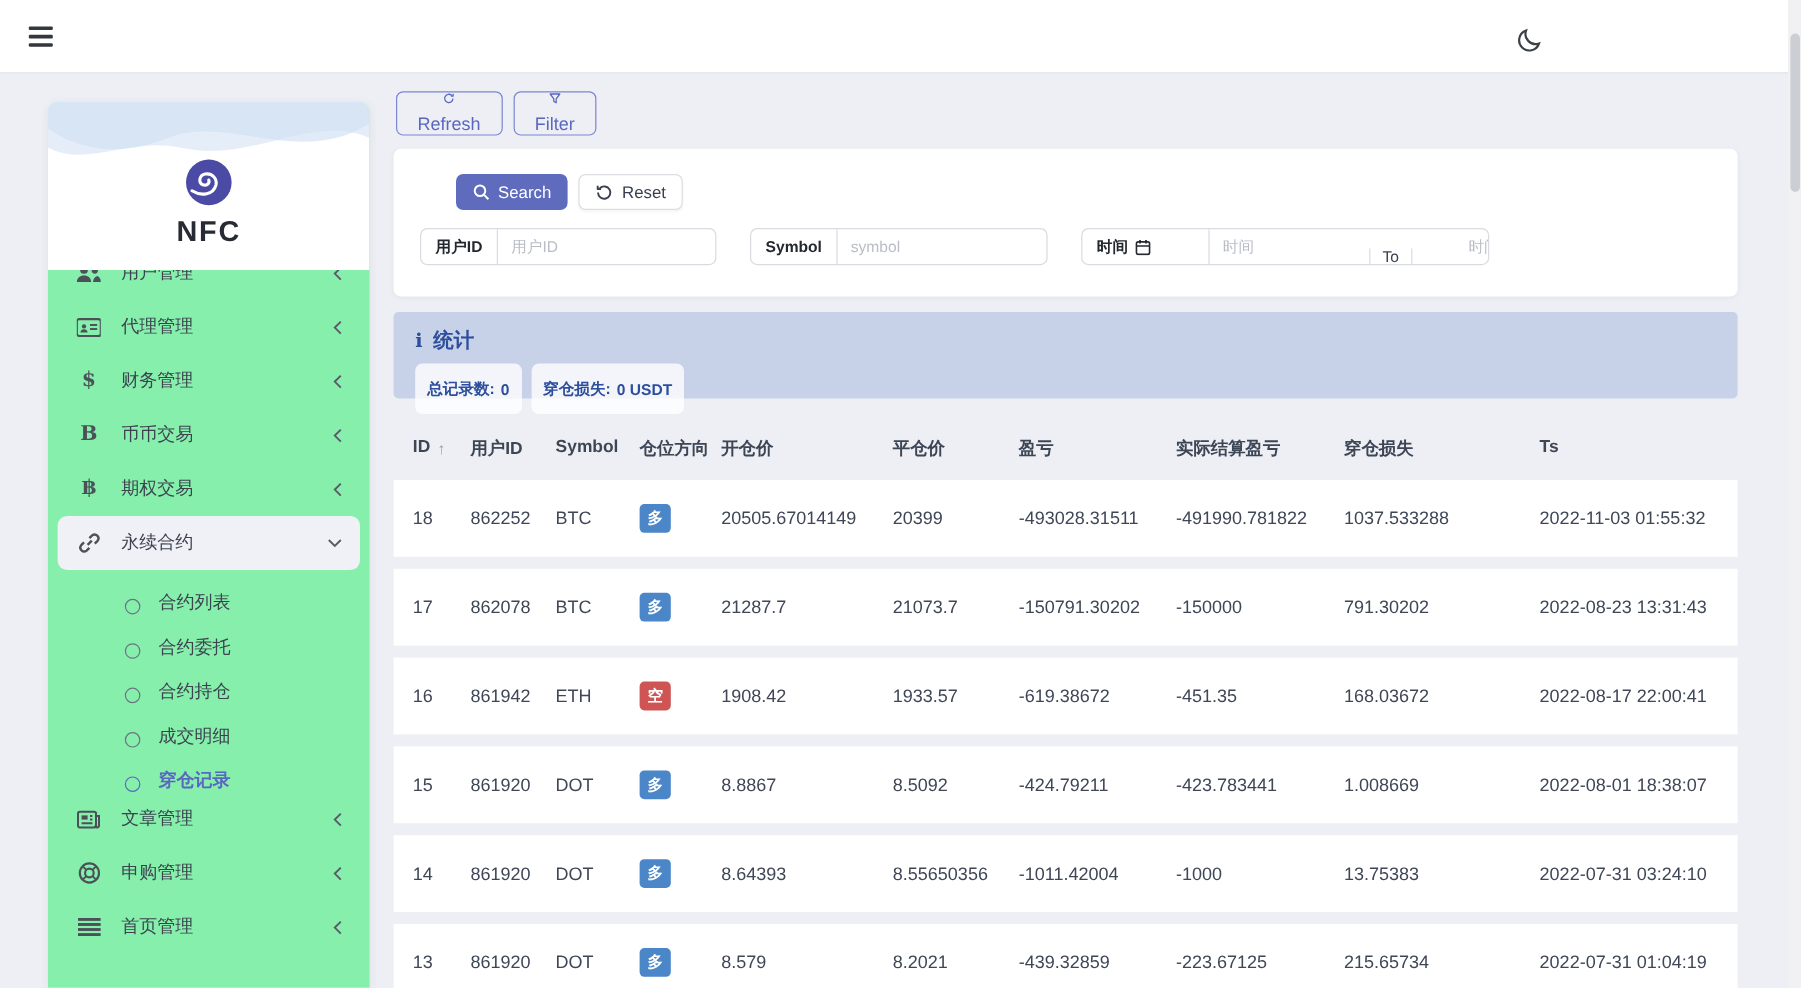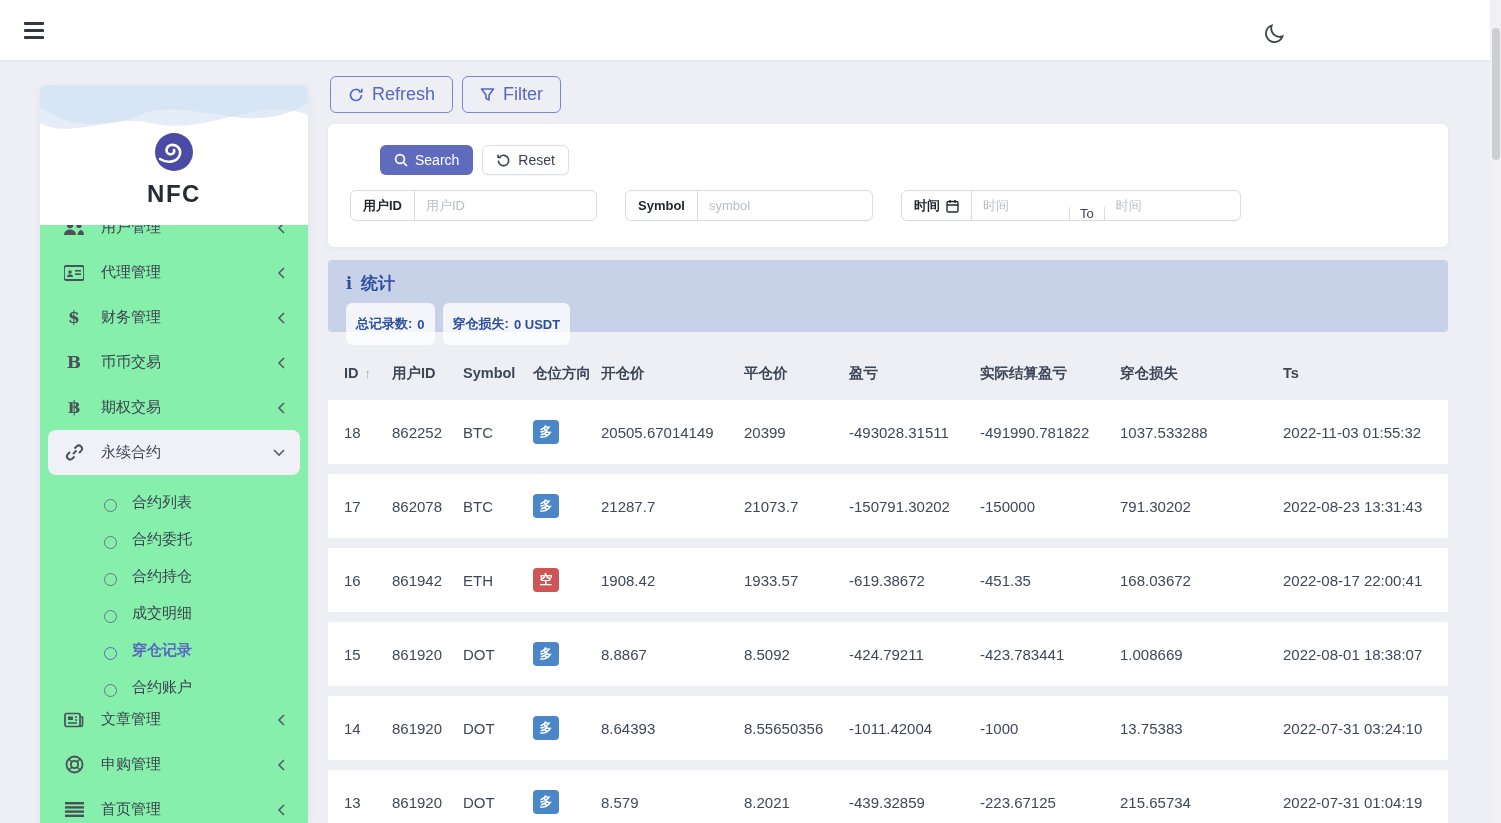--- a/index.html
+++ b/index.html
@@ -40,22 +40,22 @@
   .sub-circle { width:13px; height:13px; border:1.5px solid #6c7384; border-radius:50%; flex:none; }
   .submenu-item.active { color:#5a67c1; font-weight:bold; }
   .submenu-item.active .sub-circle { border-color:#5a67c1; }
   .icon-text { font-family:"DejaVu Serif","Liberation Serif",serif; font-weight:bold; font-size:17px; line-height:1; }
 
   
   .main { position:absolute; left:328px; top:60px; width:1120px; height:763px; }
 
   .toolbar { position:absolute; left:2px; top:16px; display:flex; gap:9px; }
   .btn-outline { display:flex; align-items:center; gap:8px; height:37px; padding:0 17px;
-    border:1px solid #7b86d2; border-radius:6px; color:#5a67c1; font-size:18px;
-    background:transparent; cursor:pointer; }
+    border:1px solid #7b86d2; border-radius:6px; color:#5a67c1; font-size:15px;
+    background:transparent; cursor:pointer;flex-direction:column; }
 
   .search-card { position:absolute; left:0; top:64px; width:1120px; height:123px;
     background:#fff; border-radius:6px; box-shadow:0 1px 4px rgba(40,50,80,.05); }
   .sc-buttons { position:absolute; left:22px; top:21px; display:flex; gap:9px;margin-left:30px; }
   .btn-primary { display:flex; align-items:center; gap:7px; height:30px; padding:0 14px;
     background:#5f6cbe; color:#fff; border:none; border-radius:6px; font-size:14px; cursor:pointer; }
   .btn-plain { display:flex; align-items:center; gap:7px; height:30px; padding:0 13px;
     background:#fff; color:#3a4050; border:1px solid #dcdee3; border-radius:6px; font-size:14px; cursor:pointer;
     box-shadow:0 1px 2px rgba(40,50,80,.05); }
   .sc-fields { position:absolute; left:22px; top:66px; display:flex; gap:28px; }
@@ -63,21 +63,21 @@
     border-radius:6px; background:#fff; overflow:hidden; }
   .fg-label { display:flex; align-items:center; gap:6px; padding:0 12px; font-size:13px;
     font-weight:bold; color:#23282e; border-right:1px solid #d9dbe0; white-space:nowrap; }
   .fg-input { border:none; outline:none; padding:0 11px; font-size:13px; color:#3a4250;
     font-family:inherit; background:transparent; }
   .fg-input::placeholder { color:#b9bdc6; }
   .fg-sep { display:flex; align-items:center; padding:0 10px; font-size:13px; color:#3a4250;
     border-left:1px solid #d9dbe0; border-right:1px solid #d9dbe0;margin-top:16px; }
   .w-uid { width:247px; } .w-uid .fg-input { flex:1; }
   .w-sym { width:248px; } .w-sym .fg-input { flex:1; }
-  .w-time { width:340px; } .fg-input.t1 { width:98px; } .fg-input.t2 { flex:1; }
+  .w-time { width:340px;gap:36px; } .fg-input.t1 { width:98px; } .fg-input.t2 { flex:1; }
 
   .stats-panel { position:absolute; left:0; top:200px; width:1120px; height:72px;
     background:#c7d1e7; border-radius:4px; padding:12px 18px; }
   .stats-title { display:flex; align-items:center; gap:9px; color:#2c4e9c;
     font-size:17px; font-weight:bold; }
   .info-i { font-family:"DejaVu Serif","Liberation Serif",serif; font-weight:900; font-size:16px; }
   .stats-badges { display:flex; gap:8px; margin-top:8px; }
   .stat-badge { background:rgba(255,255,255,.78); border-radius:6px; padding:12px 10px;
     font-size:13px; font-weight:bold; color:#2c4e9c; display:flex; gap:5px; align-items:center; }
 
@@ -213,24 +213,20 @@
         <span>合约持仓</span>
       </div>
       <div class="submenu-item">
         <span class="sub-circle"></span>
         <span>成交明细</span>
       </div>
       <div class="submenu-item active">
         <span class="sub-circle"></span>
         <span>穿仓记录</span>
       </div>
-      <div class="submenu-item">
-        <span class="sub-circle"></span>
-        <span>合约账户</span>
-      </div>
     </div>
 
     <div class="menu-item">
       <span class="mi-icon">
         <svg width="20" height="16" viewBox="0 0 20 16" fill="none" stroke="currentColor" stroke-width="1.7">
             <rect x="1" y="1.5" width="15" height="13" rx="1.5"></rect>
             <path d="M16 5 h2.5 v8 a1.5 1.5 0 0 1 -3 0"></path>
             <rect x="4" y="4.5" width="5" height="3.5" fill="currentColor" stroke="none"></rect>
             <path d="M4 11 h9 M11 5 h2 M11 8 h2"></path>
           </svg>

